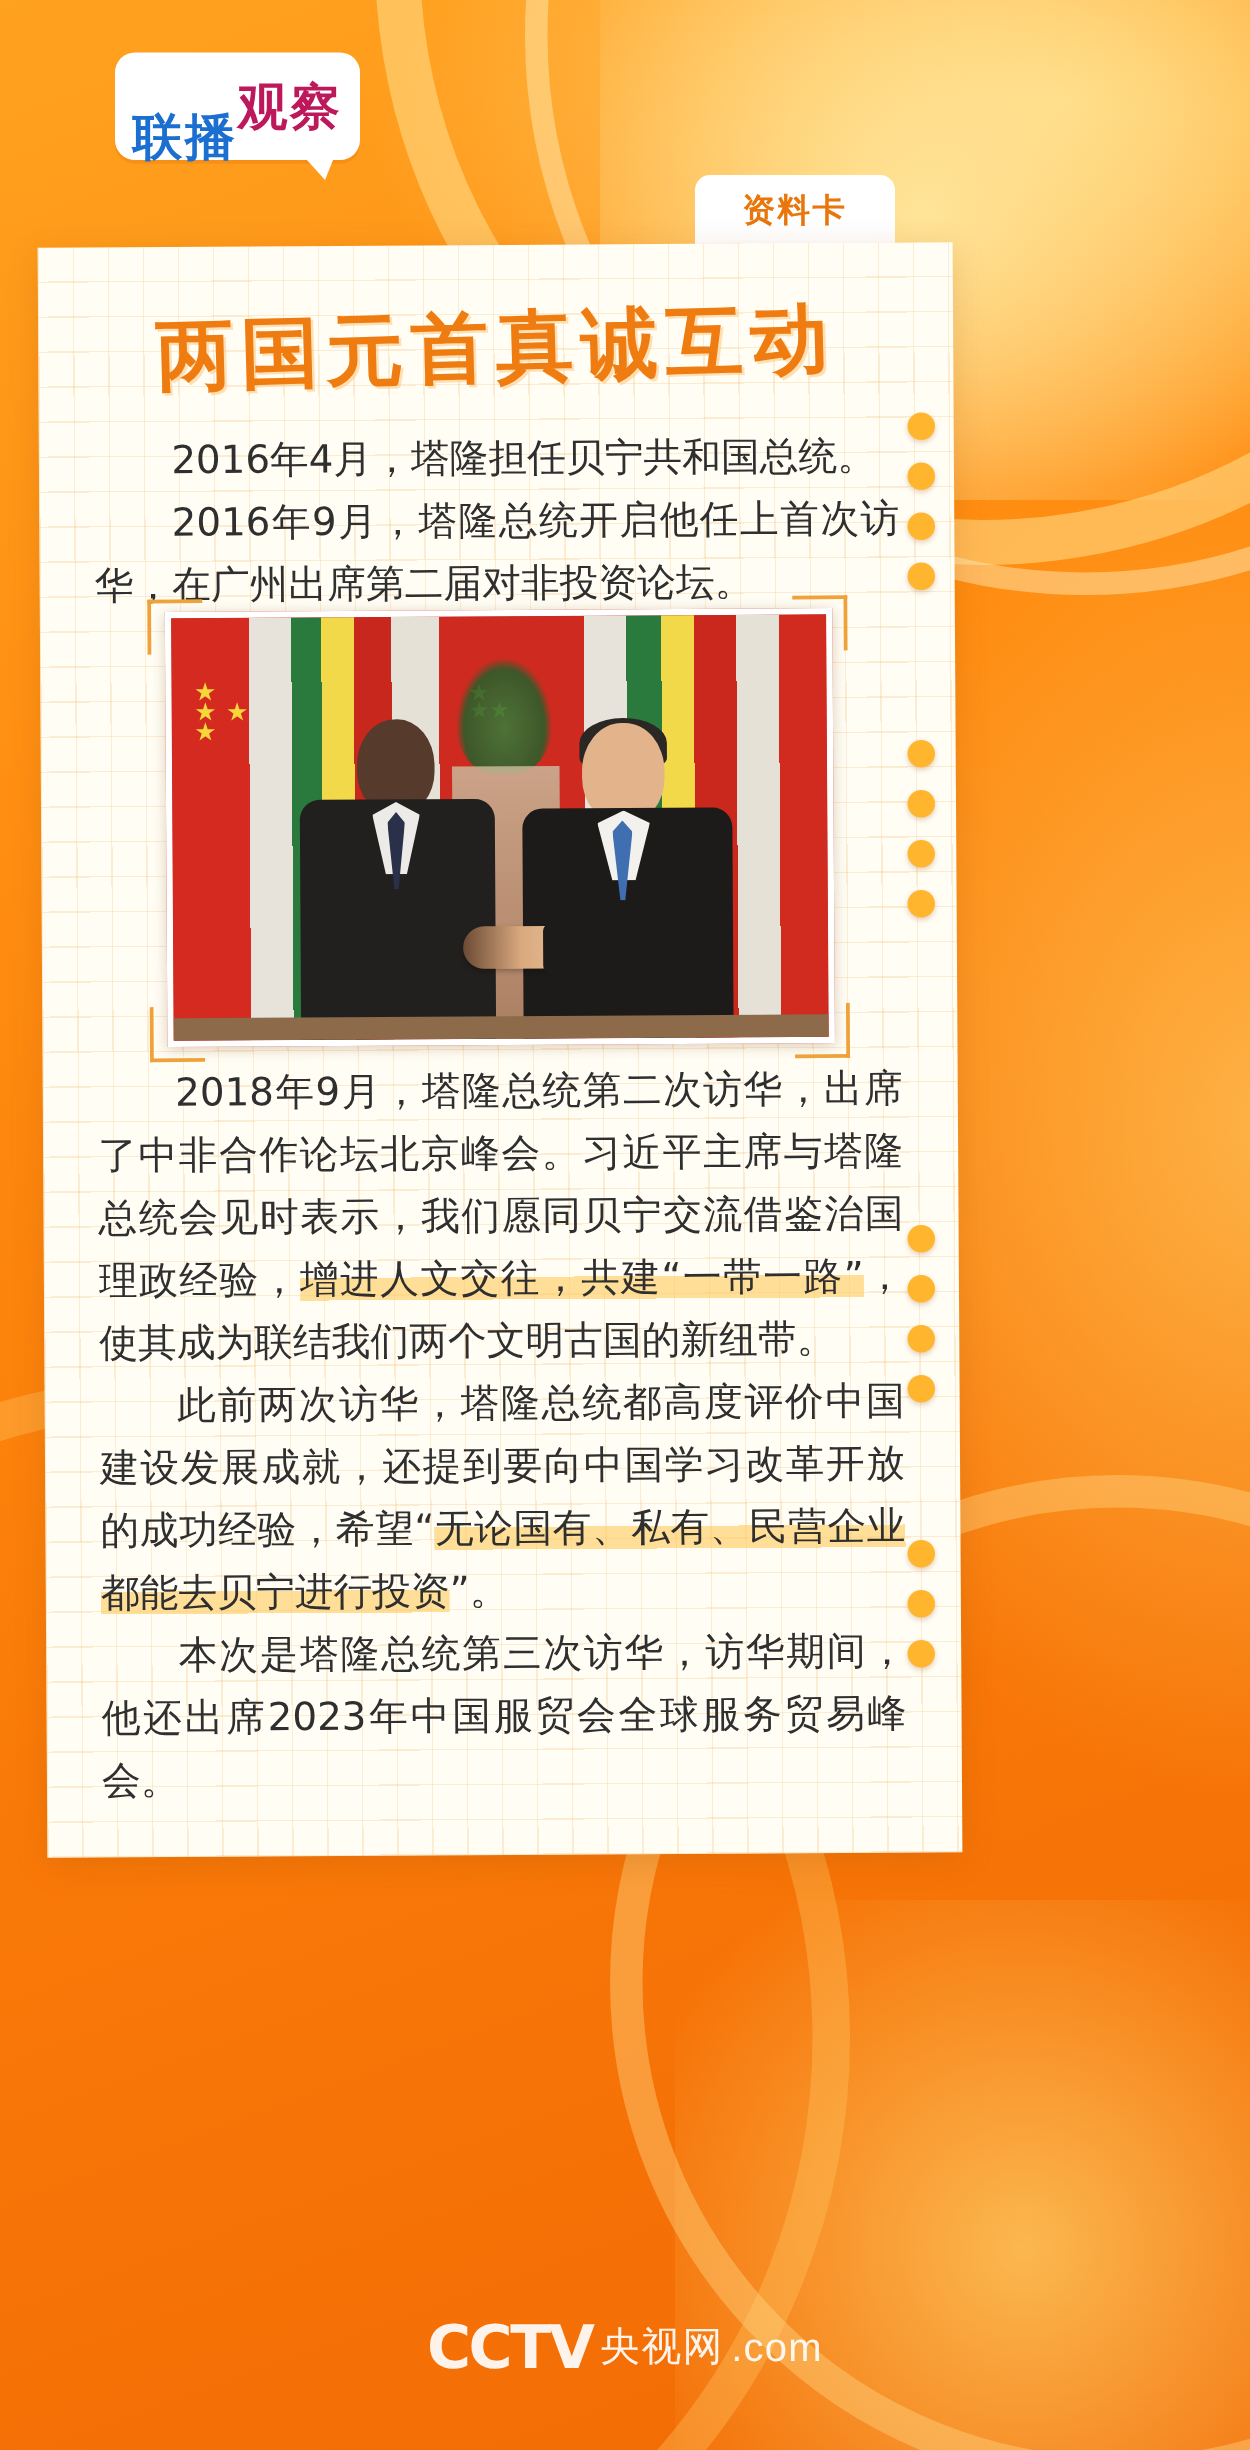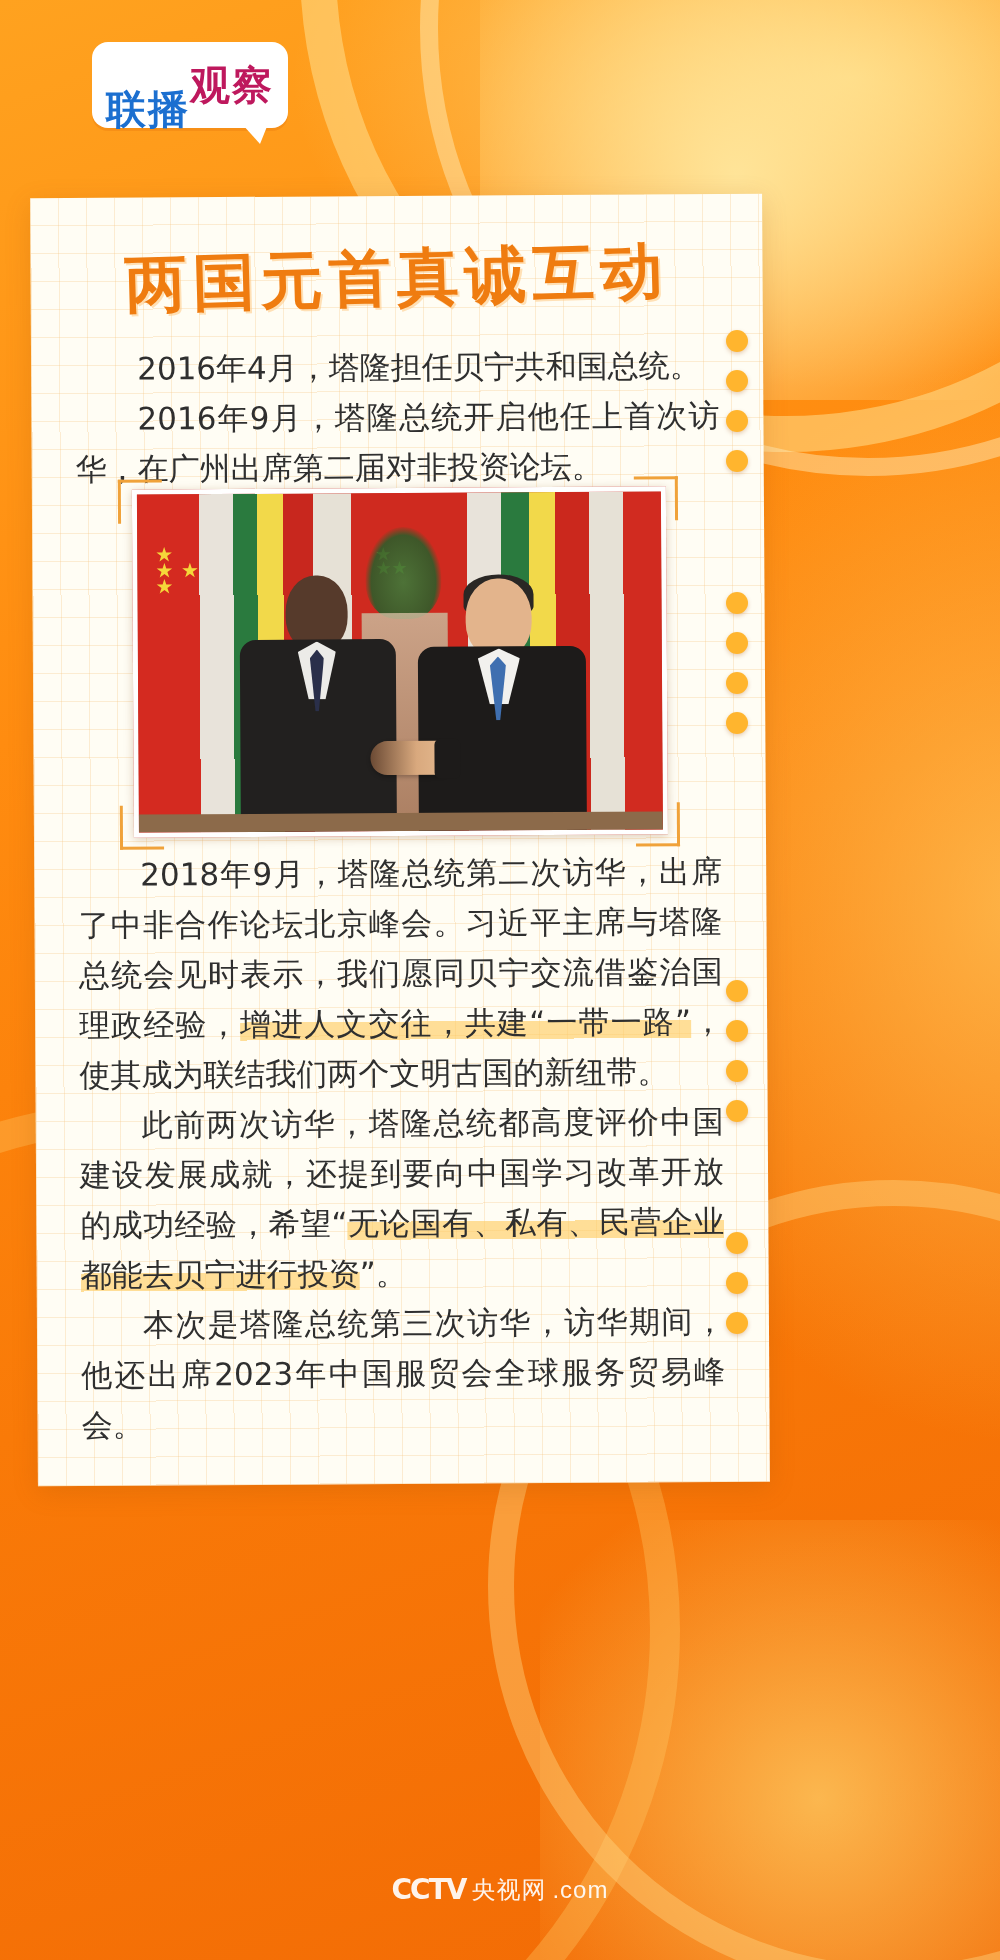--- a/index.html
+++ b/index.html
@@ -305,28 +305,28 @@
   .footer {
     position: absolute;
     left: 0; right: 0; bottom: 54px;
     display: flex;
     align-items: center;
     justify-content: center;
     gap: 6px;
   }
   .cctv-mark {
     font-family: "DejaVu Sans", "Liberation Sans", sans-serif;
-    font-size: 28px;
+    font-size: 48px;
     font-weight: bold;
     letter-spacing: -2px;
     color: #ffffff;
     opacity: .92;
   }
   .cctv-sub {
-    font-size: 24px;
+    font-size: 32px;
     color: #ffffff;
     opacity: .92;
     letter-spacing: 1px;
   }
 </style>
 </head>
 <body>
 
 <div class="poster">
 
@@ -338,20 +338,23 @@
   <div class="swoosh sw4"></div>
 
   <div class="logo">
     <div class="logo-text">
       <span class="blue">联播</span>
         <span class="orange">观察</span>
     </div>
     <div class="logo-tail"></div>
   </div>
 
+  <div class="tab">
+    <span>资料卡</span>
+  </div>
 
   <div class="card">
     <div class="card-inner">
 
       <div class="title">两国元首真诚互动</div>
 
       <div class="body-text para-top">
         <p>2016年4月，塔隆担任贝宁共和国总统。</p>
         <p>2016年9月，塔隆总统开启他任上首次访华，在广州出席第二届对非投资论坛。</p>
       </div>

